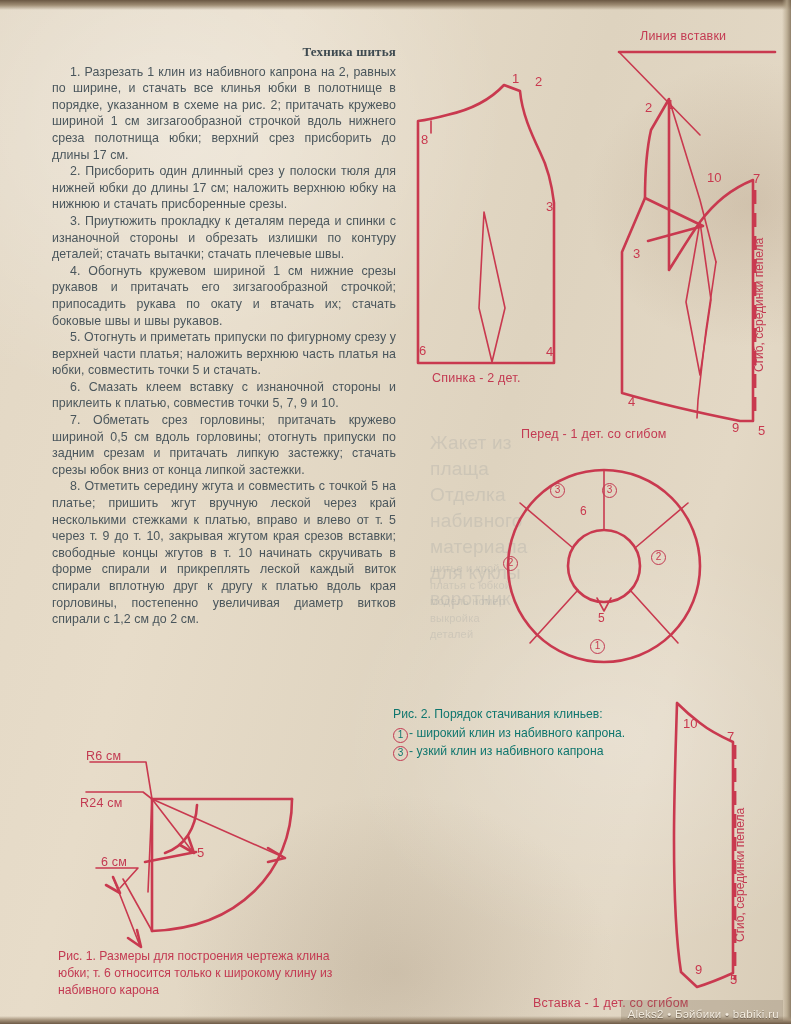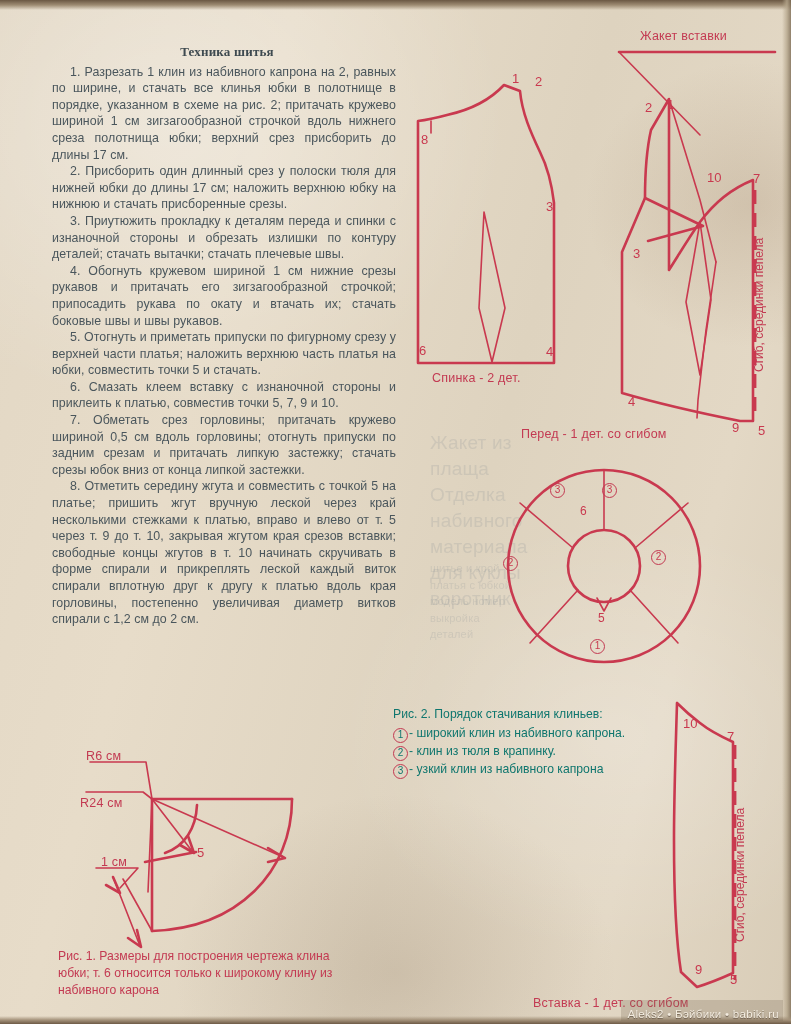--- a/index.html
+++ b/index.html
@@ -67,21 +67,21 @@
     text-align: justify;
     letter-spacing: .05px;
   }
   #article h1 {
     font-family: "Liberation Serif", serif;
     font-size: 13px;
     font-weight: bold;
     margin: 0 0 3px 6px;
     letter-spacing: .2px;
     color: #3e4a50;
-    text-align: center;
+    text-align: right;
   }
   #article p {
     margin: 0;
     text-indent: 18px;
   }
 
   
   .cap {
     position: absolute;
     color: #c33a52;
@@ -272,21 +272,21 @@
       <path class="stroke" d="M 145 862 L 196 852"></path>
       <path class="stroke-t" d="M 96 868 L 138 868 L 120 888"></path>
       <path class="stroke-t" d="M 113 877 L 140 946"></path>
       <path class="stroke-t" d="M 123 879 L 152 931"></path>
 
       <path class="stroke" d="M 113 877 L 120 893 L 106 885"></path>
       <path class="stroke" d="M 137 930 L 141 947 L 128 938"></path>
     </g>
   </svg>
 
-  <div class="cap" style="left:640px; top:29px;">Жакет вставки</div>
+  <div class="cap" style="left:640px; top:29px;">Линия вставки</div>
 
   <div class="num" style="left:512px; top:71px;">1</div>
   <div class="num" style="left:535px; top:74px;">2</div>
   <div class="num" style="left:421px; top:132px;">8</div>
   <div class="num" style="left:546px; top:199px;">3</div>
   <div class="num" style="left:419px; top:343px;">6</div>
   <div class="num" style="left:546px; top:344px;">4</div>
   <div class="cap" style="left:432px; top:371px;">Спинка - 2 дет.</div>
 
   <div class="num" style="left:645px; top:100px;">2</div>
@@ -317,37 +317,34 @@
   </div>
   <div class="num sm" style="left:580px; top:504px;">6</div>
   <div class="num sm" style="left:598px; top:611px;">5</div>
 
   <div id="legend">
     <div class="title">Рис. 2. Порядок стачивания клиньев:</div>
     <div class="row">
       <span class="circnum">1</span><span>- широкий клин из набивного капрона.</span>
     </div>
     <div class="row">
-      <span class="circnum">2</span><span>- клин из тюля в крапинку.</span>
-    </div>
-    <div class="row">
       <span class="circnum">3</span><span>- узкий клин из набивного капрона</span>
     </div>
   </div>
 
   <div class="num" style="left:683px; top:716px;">10</div>
   <div class="num" style="left:727px; top:729px;">7</div>
   <div class="num" style="left:695px; top:962px;">9</div>
   <div class="num" style="left:730px; top:972px;">5</div>
   <div class="vcap" style="left:733px; top:942px;">Сгиб, серединки пепела</div>
   <div class="cap" style="left:533px; top:996px;">Вставка -  1 дет. со сгибом</div>
 
   <div class="cap" style="left:86px; top:749px;">R6 см</div>
   <div class="cap" style="left:80px; top:779px;margin-top:17px;">R24 см</div>
-  <div class="cap" style="left:101px; top:855px;">1 см</div>
+  <div class="cap" style="left:101px; top:855px;">6 см</div>
   <div class="num" style="left:197px; top:845px;">5</div>
   <div id="fig1cap">Рис. 1. Размеры для построения чертежа клина юбки;  т. 6 относится только к широкому клину из набивного карона</div>
 
   <div id="edge-left"></div>
   <div id="edge-top"></div>
   <div id="edge-right"></div>
   <div id="edge-bottom"></div>
 
   <div id="watermark">Aleks2 • Бэйбики • babiki.ru</div>
 </div>

